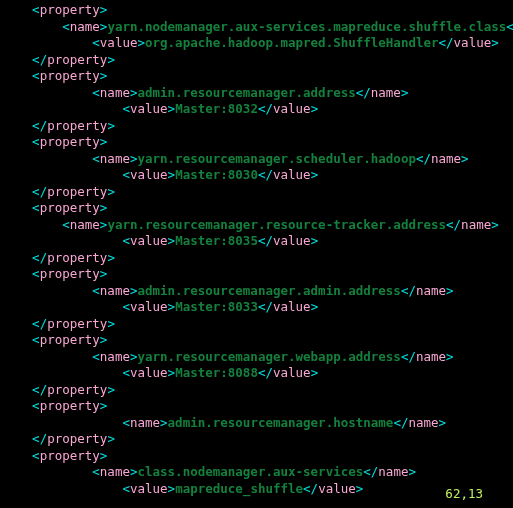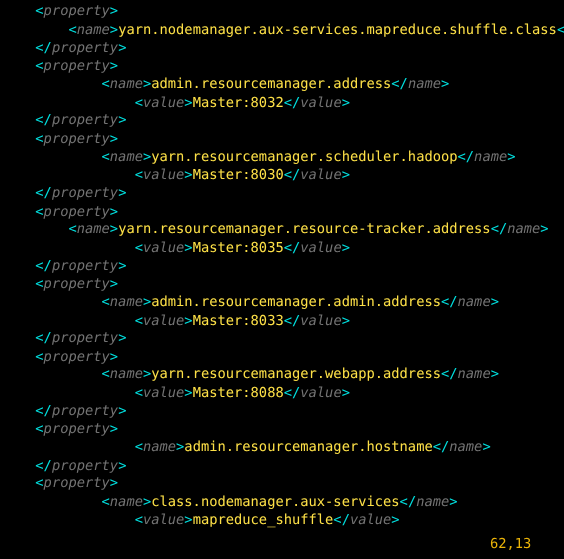--- a/index.html
+++ b/index.html
@@ -13,36 +13,37 @@
     width: 513px;
     height: 508px;
     overflow: hidden;
   }
   .editor {
     padding: 2px 0 0 2px;
     white-space: nowrap;
   }
   .line { white-space: pre; }
   .tag { color: #00e0e0; } 
-  .elem { color: #737373; font-style: italic; } 
-  .txt { color: #fde047; }
+  .elem { color: #f9a8d4; } 
+  .txt { color: #15803d; font-weight: bold; }
   .status {
     position: absolute;
     right: 30px;
     bottom: 6px;
-    color: #eab308;
+    color: #bef264;
   }
 </style>
 </head>
 <body>
 
 <div class="editor">
 
 <div class="line"><span class="tag">    </span><span class="tag">&lt;</span><span class="elem">property</span><span class="tag">&gt;</span></div>
 <div class="line"><span class="tag">        </span><span class="tag">&lt;</span><span class="elem">name</span><span class="tag">&gt;</span><span class="txt">yarn.nodemanager.aux-services.mapreduce.shuffle.class</span><span class="tag">&lt;</span></div>
+<div class="line"><span class="tag">            </span><span class="tag">&lt;</span><span class="elem">value</span><span class="tag">&gt;</span><span class="txt">org.apache.hadoop.mapred.ShuffleHandler</span><span class="tag">&lt;</span><span class="tag">/</span><span class="elem">value</span><span class="tag">&gt;</span></div>
 <div class="line"><span class="tag">    </span><span class="tag">&lt;</span><span class="tag">/</span><span class="elem">property</span><span class="tag">&gt;</span></div>
 
 <div class="line"><span class="tag">    </span><span class="tag">&lt;</span><span class="elem">property</span><span class="tag">&gt;</span></div>
 <div class="line"><span class="tag">            </span><span class="tag">&lt;</span><span class="elem">name</span><span class="tag">&gt;</span><span class="txt">admin.resourcemanager.address</span><span class="tag">&lt;</span><span class="tag">/</span><span class="elem">name</span><span class="tag">&gt;</span></div>
 <div class="line"><span class="tag">                </span><span class="tag">&lt;</span><span class="elem">value</span><span class="tag">&gt;</span><span class="txt">Master:8032</span><span class="tag">&lt;</span><span class="tag">/</span><span class="elem">value</span><span class="tag">&gt;</span></div>
 <div class="line"><span class="tag">    </span><span class="tag">&lt;</span><span class="tag">/</span><span class="elem">property</span><span class="tag">&gt;</span></div>
 
 <div class="line"><span class="tag">    </span><span class="tag">&lt;</span><span class="elem">property</span><span class="tag">&gt;</span></div>
 <div class="line"><span class="tag">            </span><span class="tag">&lt;</span><span class="elem">name</span><span class="tag">&gt;</span><span class="txt">yarn.resourcemanager.scheduler.hadoop</span><span class="tag">&lt;</span><span class="tag">/</span><span class="elem">name</span><span class="tag">&gt;</span></div>
 <div class="line"><span class="tag">                </span><span class="tag">&lt;</span><span class="elem">value</span><span class="tag">&gt;</span><span class="txt">Master:8030</span><span class="tag">&lt;</span><span class="tag">/</span><span class="elem">value</span><span class="tag">&gt;</span></div>

